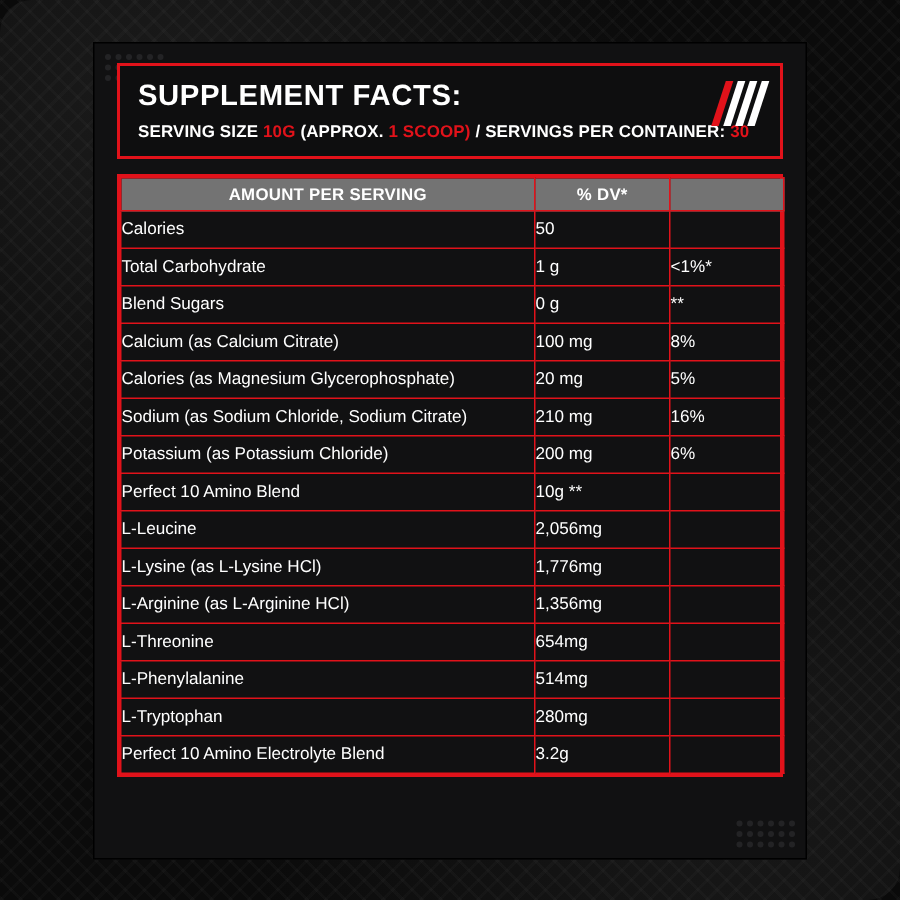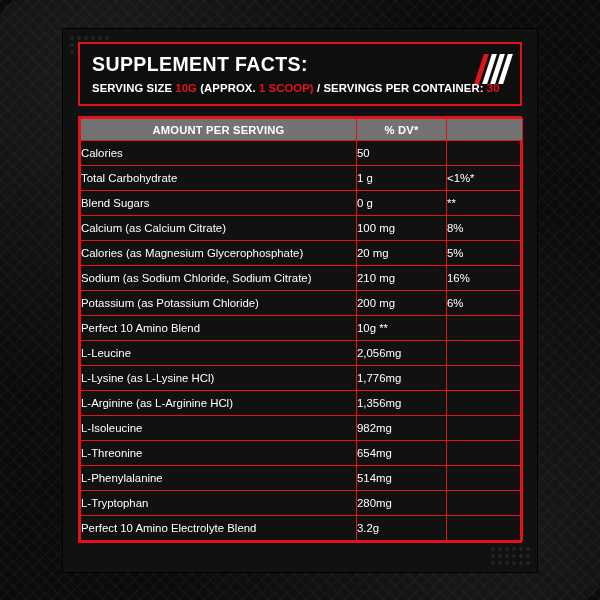--- a/index.html
+++ b/index.html
@@ -290,25 +290,20 @@
               <td class="name">L-Lysine (as L-Lysine HCl)</td>
               <td class="amt">1,776mg</td>
               <td class="dv"></td>
             </tr>
             <tr>
               <td class="name">L-Arginine (as L-Arginine HCl)</td>
               <td class="amt">1,356mg</td>
               <td class="dv"></td>
             </tr>
             <tr>
-              <td class="name">L-Isoleucine</td>
-              <td class="amt">982mg</td>
-              <td class="dv"></td>
-            </tr>
-            <tr>
               <td class="name">L-Threonine</td>
               <td class="amt">654mg</td>
               <td class="dv"></td>
             </tr>
             <tr>
               <td class="name">L-Phenylalanine</td>
               <td class="amt">514mg</td>
               <td class="dv"></td>
             </tr>
             <tr>

